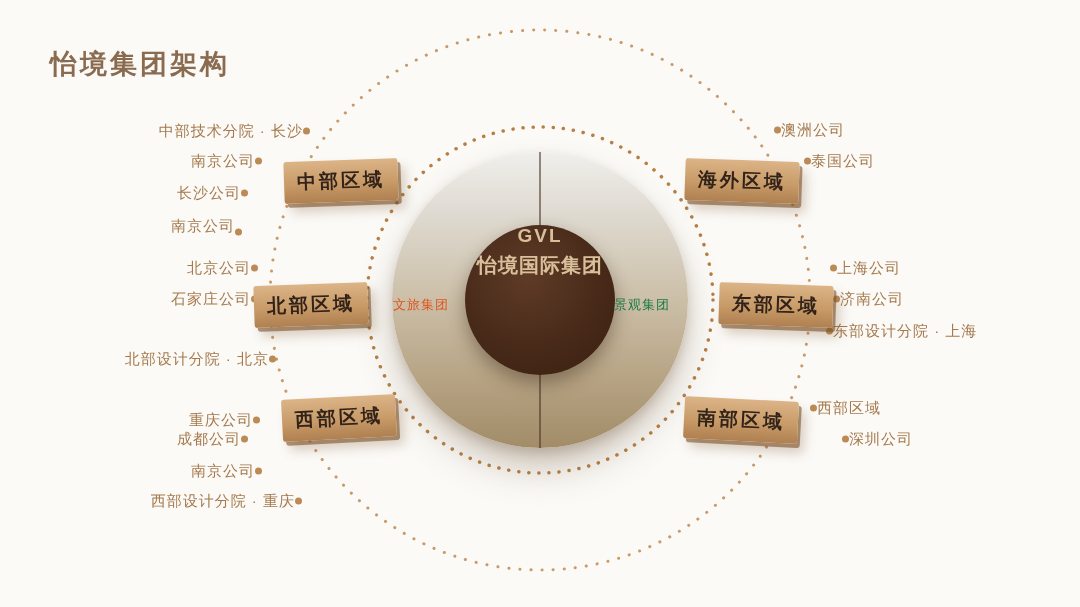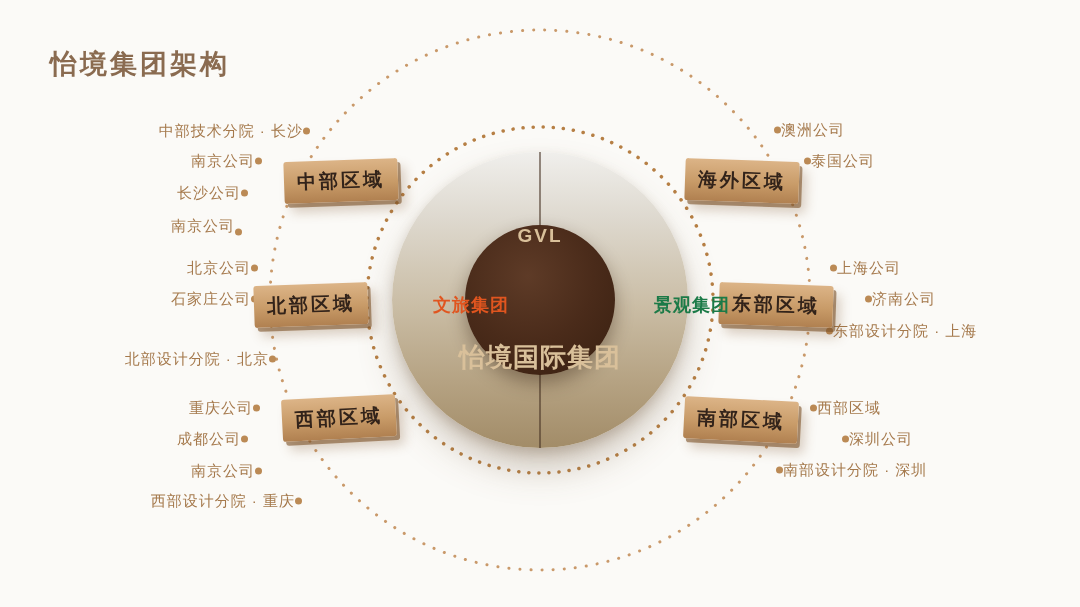--- a/index.html
+++ b/index.html
@@ -14,26 +14,26 @@
 
   .sphere { position:absolute; left:392px; top:152px; width:296px; height:296px; border-radius:50%;
     background:linear-gradient(180deg,#f0efec 0%, #ded9cf 22%, #cabda5 52%, #b5a282 78%, #a28c68 100%);
     box-shadow:0 22px 40px -8px rgba(115,90,65,.45), 0 5px 12px rgba(115,90,65,.22); }
   .seam { position:absolute; left:50%; top:0; bottom:0; width:2px; margin-left:-1px;
     background:rgba(70,50,35,.55); }
   .core { position:absolute; left:50%; top:50%; width:150px; height:150px;
     transform:translate(-50%,-50%); border-radius:50%;
     background:radial-gradient(circle at 42% 34%, #5e3b27 0%, #4a2b1a 50%, #381f10 100%);
     box-shadow:0 8px 18px rgba(50,30,15,.4);
-    display:flex; flex-direction:column; align-items:center; justify-content:space-between; gap:5px; }
+    display:flex; flex-direction:column; align-items:center; justify-content:flex-start; gap:5px; }
   .brand { color:#d9c09a; font-size:19px; font-weight:bold; letter-spacing:2px; }
-  .corp  { color:#d9c09a; font-size:26px; font-weight:bold; letter-spacing:1px; white-space:nowrap; }
+  .corp  { color:#d9c09a; font-size:20px; font-weight:bold; letter-spacing:1px; white-space:nowrap; }
 
   .division { position:absolute; top:305px; transform:translateY(-50%);
-    font-size:18px; font-weight:bold; letter-spacing:1px; white-space:nowrap; z-index:5;padding-left:40px; }
+    font-size:13px; font-weight:normal; letter-spacing:1px; white-space:nowrap; z-index:5; }
   .left-div  { left:393px; color:#e0551f; }
   .right-div { left:614px; color:#1b7a47; }
 
   .region-box { position:absolute; padding:8px 13px; font-size:19px; font-weight:bold;
     letter-spacing:3px; color:#32231a; white-space:nowrap;
     background:linear-gradient(180deg,#dcb487 0%, #c89b68 55%, #b08050 100%);
     border-radius:3px;
     box-shadow:3px 4px 0 rgba(125,84,42,.6), 7px 9px 12px rgba(125,84,42,.28);
     transform:translate(-50%,-50%) rotate(var(--rot,0deg)); z-index:4; }
 
@@ -95,21 +95,21 @@
   </div>
   <div class="company" style="right:822px; top:299px;">
     <span>石家庄公司</span>
     <span class="dot"></span>
   </div>
   <div class="company" style="right:804px; top:331px;margin-top:28px;">
     <span>北部设计分院 · 北京</span>
     <span class="dot"></span>
   </div>
 
-  <div class="company" style="right:820px; top:408px;text-align:center;">
+  <div class="company" style="right:820px; top:420px;text-align:center;">
     <span>重庆公司</span>
     <span class="dot"></span>
   </div>
   <div class="company" style="right:832px; top:439px;">
     <span>成都公司</span>
     <span class="dot"></span>
   </div>
   <div class="company" style="right:818px; top:471px;">
     <span>南京公司</span>
     <span class="dot"></span>
@@ -125,35 +125,31 @@
   </div>
   <div class="company" style="left:804px; top:161px;">
     <span class="dot"></span>
     <span>泰国公司</span>
   </div>
 
   <div class="company" style="left:830px; top:268px;">
     <span class="dot"></span>
     <span>上海公司</span>
   </div>
-  <div class="company" style="left:833px; top:299px;margin-left:32px;">
+  <div class="company" style="left:833px; top:299px;">
     <span class="dot"></span>
     <span>济南公司</span>
   </div>
   <div class="company" style="left:826px; top:331px;justify-content:space-between;">
     <span class="dot"></span>
     <span>东部设计分院 · 上海</span>
   </div>
 
   <div class="company" style="left:810px; top:408px;">
     <span class="dot"></span>
     <span>西部区域</span>
   </div>
   <div class="company" style="left:798px; top:439px;margin-left:44px;">
     <span class="dot"></span>
     <span>深圳公司</span>
   </div>
-  <div class="company" style="left:776px; top:470px;">
-    <span class="dot"></span>
-    <span>南部设计分院 · 深圳</span>
-  </div>
 
 </div>
 
 </body></html>

